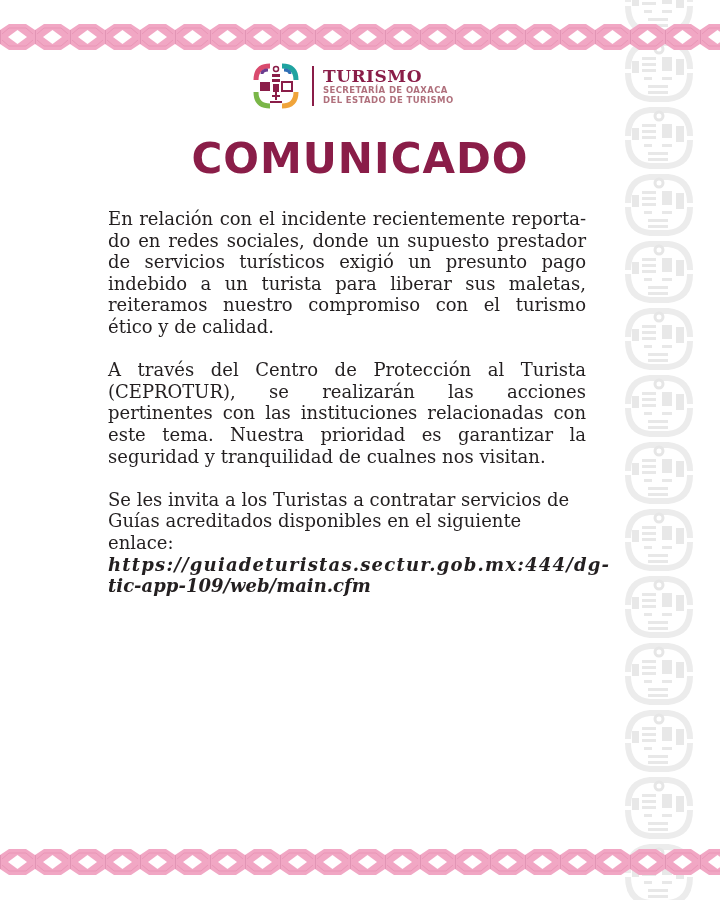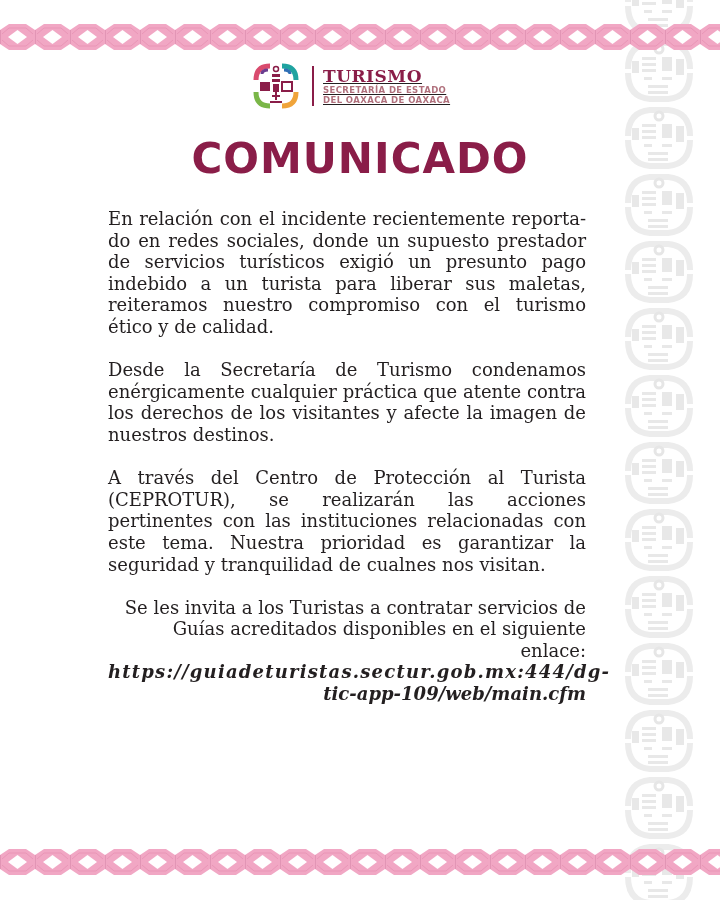--- a/index.html
+++ b/index.html
@@ -1,21 +1,21 @@
 <!DOCTYPE html>
 <html><head>
 <meta charset="utf-8">
 <style>
   html,body{margin:0;padding:0;}
   body{width:720px;height:900px;background:#ffffff;position:relative;overflow:hidden;font-family:"DejaVu Serif","Liberation Serif",serif;color:#231f20;}
   .deco-column{position:absolute;left:620px;top:0;width:78px;height:900px;overflow:hidden;}
   .band{position:absolute;left:0;width:720px;height:30px;}
   .band.top{top:22px;}
   .band.bottom{top:847px;}
-  .logo{position:absolute;left:252px;top:62px;display:flex;align-items:center;text-decoration:underline;}
+  .logo{position:absolute;left:252px;top:62px;display:flex;align-items:center;}
   .logo-mark{width:48px;height:48px;}
   .logo-divider{width:2px;height:40px;background:#8a1d48;margin:0 9px 0 12px;}
   .logo-text{display:flex;flex-direction:column;}
   .logo-title{font-family:"DejaVu Serif","Liberation Serif",serif;font-weight:bold;font-size:17px;color:#8a1d48;letter-spacing:0.5px;line-height:18px;}
   .logo-sub{font-family:"DejaVu Sans","Liberation Sans",sans-serif;font-weight:bold;font-size:8.5px;color:#b0707c;letter-spacing:0.4px;line-height:10px;}
   .headline{position:absolute;left:0;width:720px;top:135px;text-align:center;font-family:"DejaVu Sans","Liberation Sans",sans-serif;font-weight:bold;font-size:42px;color:#8a1d48;letter-spacing:1px;line-height:48px;}
   .body{position:absolute;left:108px;top:208px;width:478px;font-size:18px;line-height:21.6px;}
   .body p{margin:0 0 21.6px 0;text-align:justify;hyphens:manual;}
   .bold{font-weight:bold;}
   .link{font-weight:bold;font-style:italic;letter-spacing:1.2px;}
@@ -88,32 +88,31 @@
     <rect x="20" y="12" width="8" height="3" fill="#8a1d48"></rect>
     <rect x="20" y="17" width="8" height="3" fill="#8a1d48"></rect>
     <circle cx="24" cy="7" r="2.5" fill="none" stroke="#8a1d48" stroke-width="1.5"></circle>
     <rect x="21" y="22" width="6" height="8" fill="#8a1d48"></rect>
     <path d="M20 34 h8 M24 30 v8" stroke="#8a1d48" stroke-width="2"></path>
     <rect x="18" y="39" width="12" height="2" fill="#8a1d48"></rect>
   </svg>
   <div class="logo-divider"></div>
   <div class="logo-text">
     <span class="logo-title">TURISMO</span>
-    <span class="logo-sub">SECRETARÍA DE ESTADO</span>
-    <span class="logo-sub">DEL OAXACA DE OAXACA</span>
+    <span class="logo-sub">SECRETARÍA DE OAXACA</span>
+    <span class="logo-sub">DEL ESTADO DE TURISMO</span>
   </div>
 </div>
 
 <div class="headline">COMUNICADO</div>
 
 <div class="body">
   <p>En relación con el incidente recientemente reporta­do en redes sociales, donde un supuesto prestador de servicios turísticos exigió un presunto pago indebido a un turista para liberar sus maletas, reiteramos nuestro compromiso con el turismo ético y de calidad.</p>
-  <p>Desde la Secretaría de Turismo condenamos enérgica­mente cualquier práctica que atente contra los derechos de los visitantes y afecte la imagen de nuestros destinos.</p>
   <p>A través del Centro de Protección al Turista (CEPRO­TUR), se realizarán las acciones pertinentes con las instituciones relacionadas con este tema. Nuestra prio­ridad es garantizar la seguridad y tranquilidad de cual­nes nos visitan.</p>
-  <p style="text-align:right;"><span>Se les invita a los Turistas a contratar servicios de Guías acreditados disponibles en el siguiente enlace: </span><span class="link">https://guiadeturistas.sectur.gob.mx:444/dg-</span><br><span class="link tail">tic-app-109/web/main.cfm</span></p>
+  <p style="text-align:left;"><span>Se les invita a los Turistas a contratar servicios de Guías acreditados disponibles en el siguiente enlace: </span><span class="link">https://guiadeturistas.sectur.gob.mx:444/dg-</span><br><span class="link tail">tic-app-109/web/main.cfm</span></p>
 </div>
 
 <div class="band bottom">
   <svg width="720" height="30" viewBox="0 0 720 30">
     <defs>
       <pattern id="lattice2" x="0" y="0" width="35" height="30" patternUnits="userSpaceOnUse">
         <path d="M0 8 L9 2 L26 2 L35 8 L35 22 L26 28 L9 28 L0 22 Z" fill="#f1a7c4"></path>
         <path d="M17.5 8 L27 15 L17.5 22 L8 15 Z" fill="#ffffff"></path>
         <line x1="0" y1="8" x2="0" y2="22" stroke="#d989ab" stroke-width="1.2"></line>
         <path d="M2 12 L9 6 L26 6 L33 12" fill="none" stroke="#e995b6" stroke-width="1"></path>

